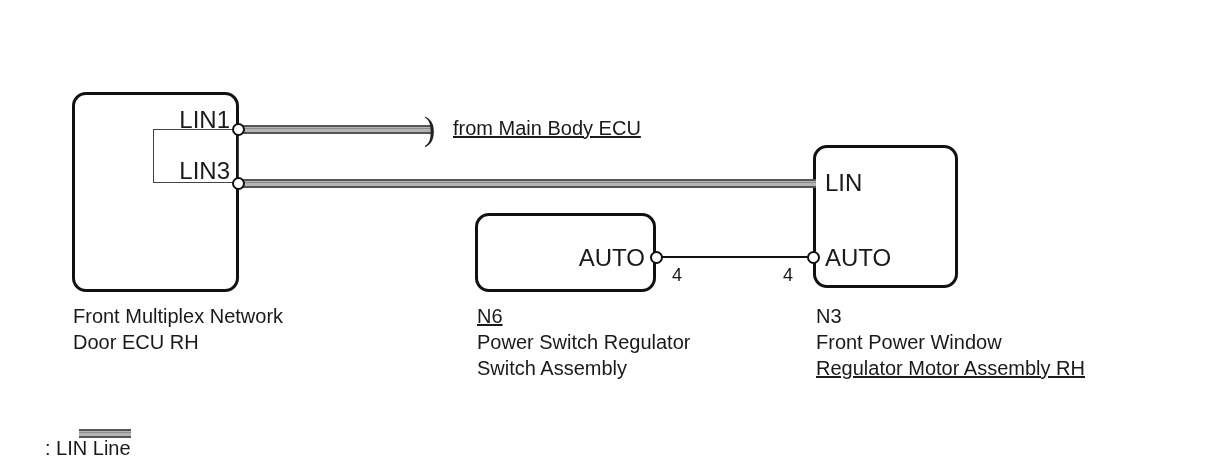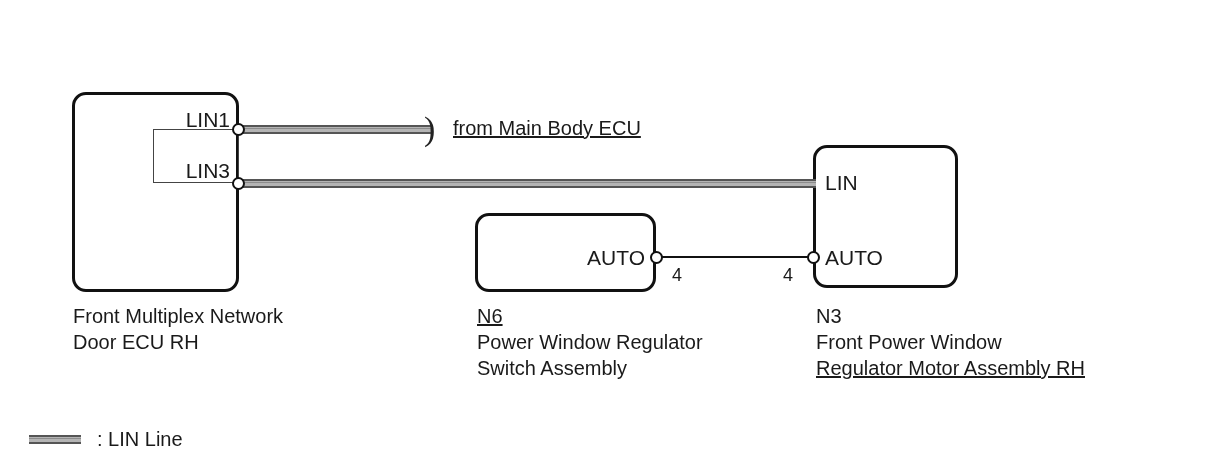--- a/index.html
+++ b/index.html
@@ -26,21 +26,21 @@
     background: #ffffff;
   }
   .inner-rect {
     position: absolute;
     box-sizing: border-box;
     border: 1.5px solid #444444;
     background: transparent;
   }
   .pin-label {
     position: absolute;
-    font-size: 21px;
+    font-size: 24px;
     line-height: 21px;
     white-space: nowrap;
     color: #1a1a1a;
   }
   .pin-label.right-align {
     text-align: right;
   }
   .terminal {
     position: absolute;
     width: 13px;
@@ -101,21 +101,22 @@
   }
   .wire-num {
     position: absolute;
     font-size: 18px;
     line-height: 18px;
     color: #1a1a1a;
   }
   .legend {
     position: absolute;
     display: flex;
-    align-items: center;
+    align-items: flex-end;
+    flex-direction: column;
   }
   .legend-swatch {
     position: relative;
     width: 52px;
     height: 9px;
     box-sizing: border-box;
     background: #b4b4b4;
     border-top: 2px solid #555555;
     border-bottom: 2px solid #555555;
   }
@@ -165,21 +166,21 @@
   <div class="lin-line" style="left:238px; top:179px; width:578px;"></div>
 
   <div class="node-box" style="left:475px; top:213px; width:181px; height:79px;"></div>
 
   <div class="pin-label right-align" style="left:520px; top:247px; width:125px;">AUTO</div>
 
   <div class="terminal" style="left:650px; top:251px;"></div>
 
   <div class="caption" style="left:477px; top:303px;text-decoration:underline;">N6</div>
 
-  <div class="caption" style="left:477px; top:329px;">Power Window Regulator</div>
+  <div class="caption" style="left:477px; top:329px;">Power Switch Regulator</div>
 
   <div class="caption" style="left:477px; top:355px;">Switch Assembly</div>
 
   <div class="plain-wire" style="left:661px; top:256px; width:152px;"></div>
 
   <div class="wire-num" style="left:672px; top:266px;">4</div>
 
   <div class="wire-num" style="left:783px; top:266px;">4</div>
 
   <div class="node-box" style="left:813px; top:145px; width:145px; height:143px;"></div>

